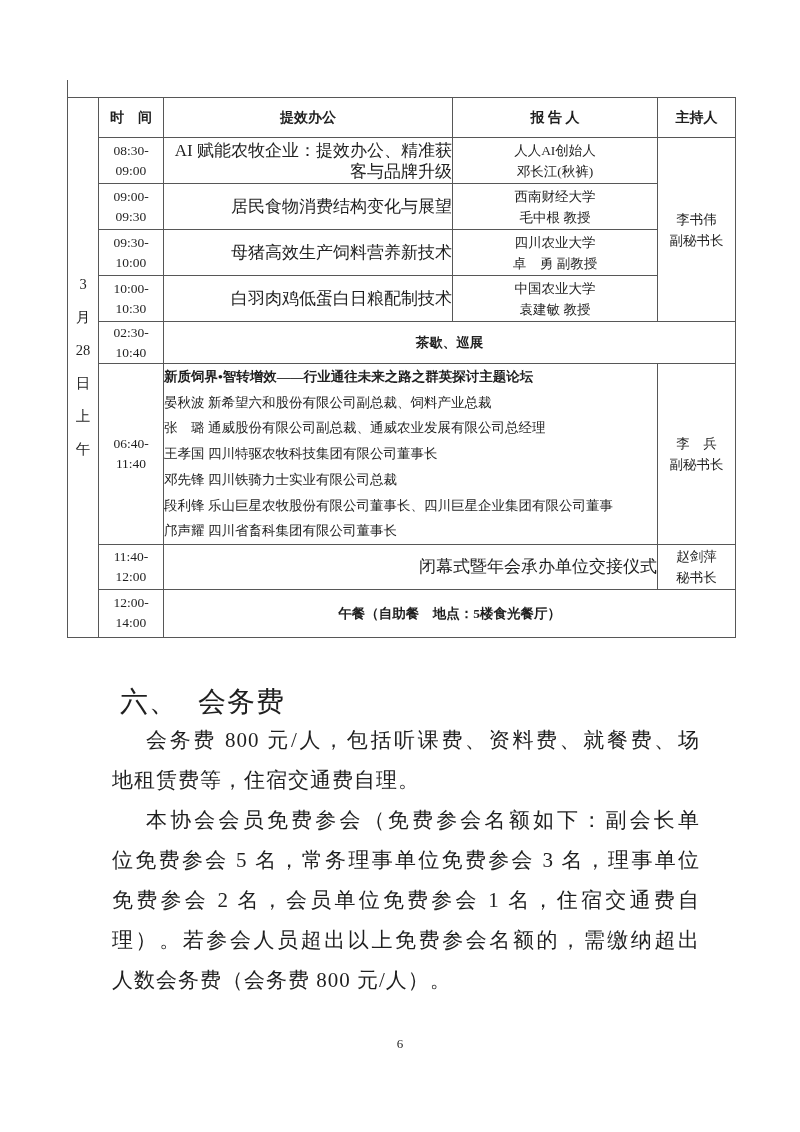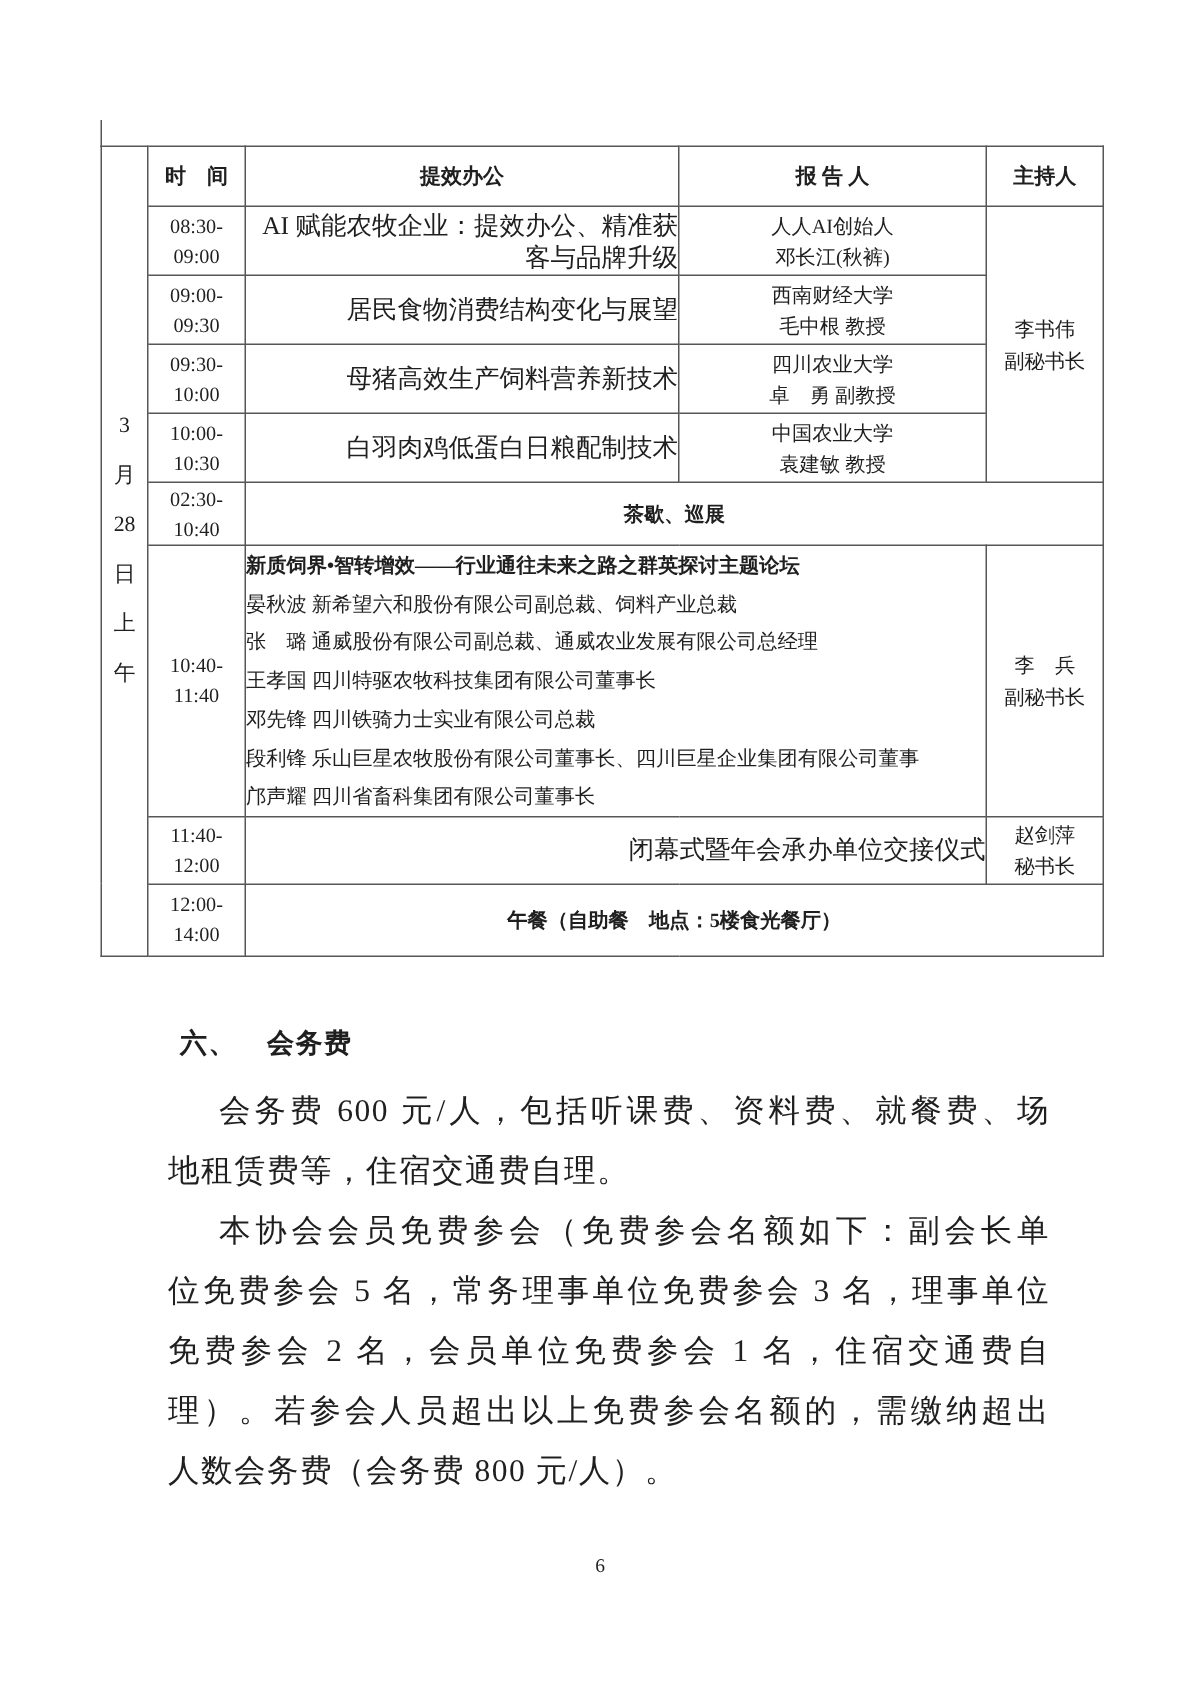--- a/index.html
+++ b/index.html
@@ -14,21 +14,21 @@
   tr.h174{height:174px} tr.h45{height:45px} tr.h48{height:48px}
   td.datecell{border-top:0 none;text-align:center;font-size:14.5px;}
   td.datecell .dl{line-height:33px;}
   td.th{font-weight:bold;font-size:14px;text-align:center;}
   td.timec{font-size:13.5px;text-align:center;line-height:20px;font-family:"Liberation Serif","DejaVu Serif",serif;}
   td.cc{font-size:13.5px;text-align:center;line-height:21px;}
   td.titlec{font-size:17px;text-align:right;padding:2px 8px;line-height:21px;}
   td.forumc{font-size:13.5px;text-align:left;padding:3px 8px;line-height:25.7px;margin-top:32px;}
   .bold{font-weight:bold;}
   
-  .heading{position:absolute;left:120px;top:683px;font-size:18px;font-weight:bold;letter-spacing:1px;text-align:right;}
+  .heading{position:absolute;left:120px;top:683px;font-size:28px;font-weight:normal;letter-spacing:1px;text-align:right;}
   .heading .ht{margin-left:20px;}
   .bodytext{position:absolute;left:112px;top:720px;width:588px;}
   .bl{font-size:21px;line-height:40px;letter-spacing:1px;text-align:justify;text-align-last:justify;}
   .bl.last{text-align:right;text-align-last:left;}
   .bl.indent{text-indent:34px;}
   .pagenum{position:absolute;left:0;top:1036px;width:800px;text-align:center;font-size:13px;}
 </style>
 </head>
 <body>
 
@@ -116,21 +116,21 @@
         <tr class="h42">
           <td class="timec">
             <div>02:30-</div>
             <div>10:40</div>
           </td>
           <td class="cc bold" colspan="3">茶歇、巡展</td>
         </tr>
 
         <tr class="h174">
           <td class="timec">
-            <div>10:40-</div>
+            <div>06:40-</div>
             <div>11:40</div>
           </td>
           <td class="forumc" colspan="2">
             <div class="bold">新质饲界•智转增效——行业通往未来之路之群英探讨主题论坛</div>
             <div>晏秋波 新希望六和股份有限公司副总裁、饲料产业总裁</div>
             <div>张　璐 通威股份有限公司副总裁、通威农业发展有限公司总经理</div>
             <div>王孝国 四川特驱农牧科技集团有限公司董事长</div>
             <div>邓先锋 四川铁骑力士实业有限公司总裁</div>
             <div>段利锋 乐山巨星农牧股份有限公司董事长、四川巨星企业集团有限公司董事</div>
             <div>邝声耀 四川省畜科集团有限公司董事长</div>
@@ -162,21 +162,21 @@
         </tr>
       </tbody>
     </table>
   </div>
 
   <div class="heading">
     <span>六、</span><span class="ht">会务费</span>
   </div>
 
   <div class="bodytext">
-    <div class="bl indent">会务费 600 元/人，包括听课费、资料费、就餐费、场</div>
+    <div class="bl indent">会务费 800 元/人，包括听课费、资料费、就餐费、场</div>
     <div class="bl last">地租赁费等，住宿交通费自理。</div>
     <div class="bl indent">本协会会员免费参会（免费参会名额如下：副会长单</div>
     <div class="bl">位免费参会 5 名，常务理事单位免费参会 3 名，理事单位</div>
     <div class="bl">免费参会 2 名，会员单位免费参会 1 名，住宿交通费自</div>
     <div class="bl">理）。若参会人员超出以上免费参会名额的，需缴纳超出</div>
     <div class="bl last">人数会务费（会务费 800 元/人）。</div>
   </div>
 
   <div class="pagenum">6</div>
 

